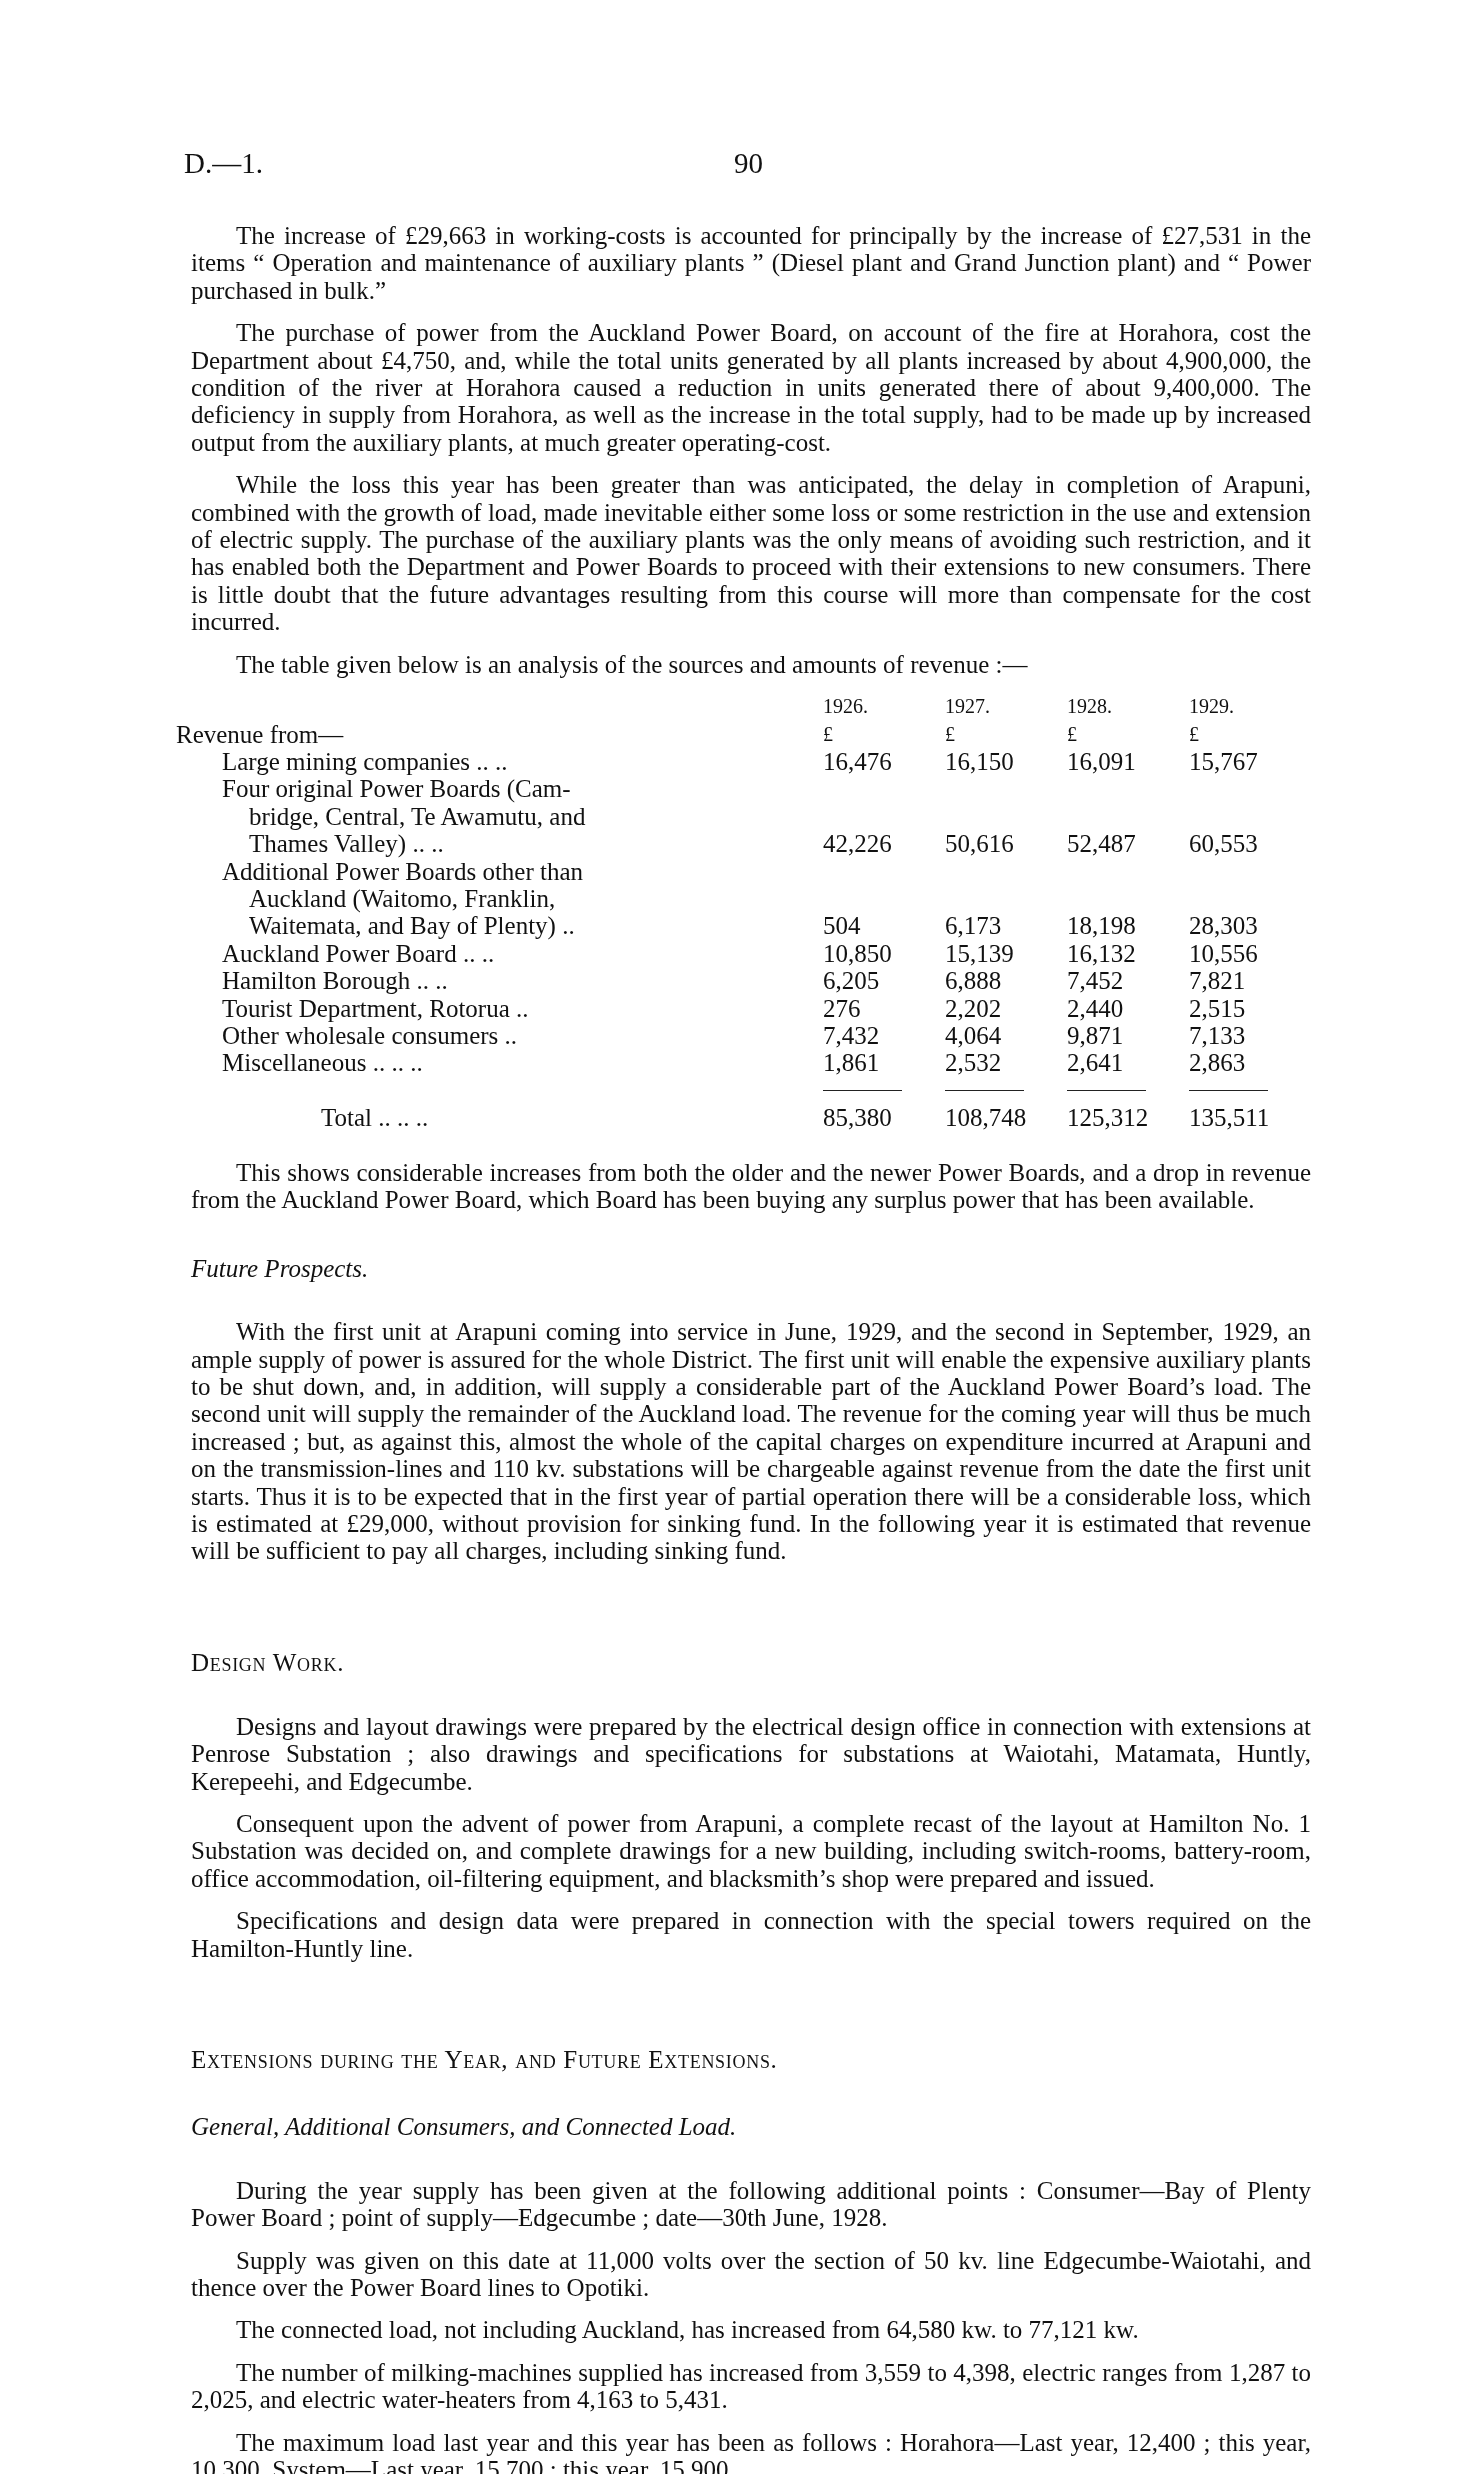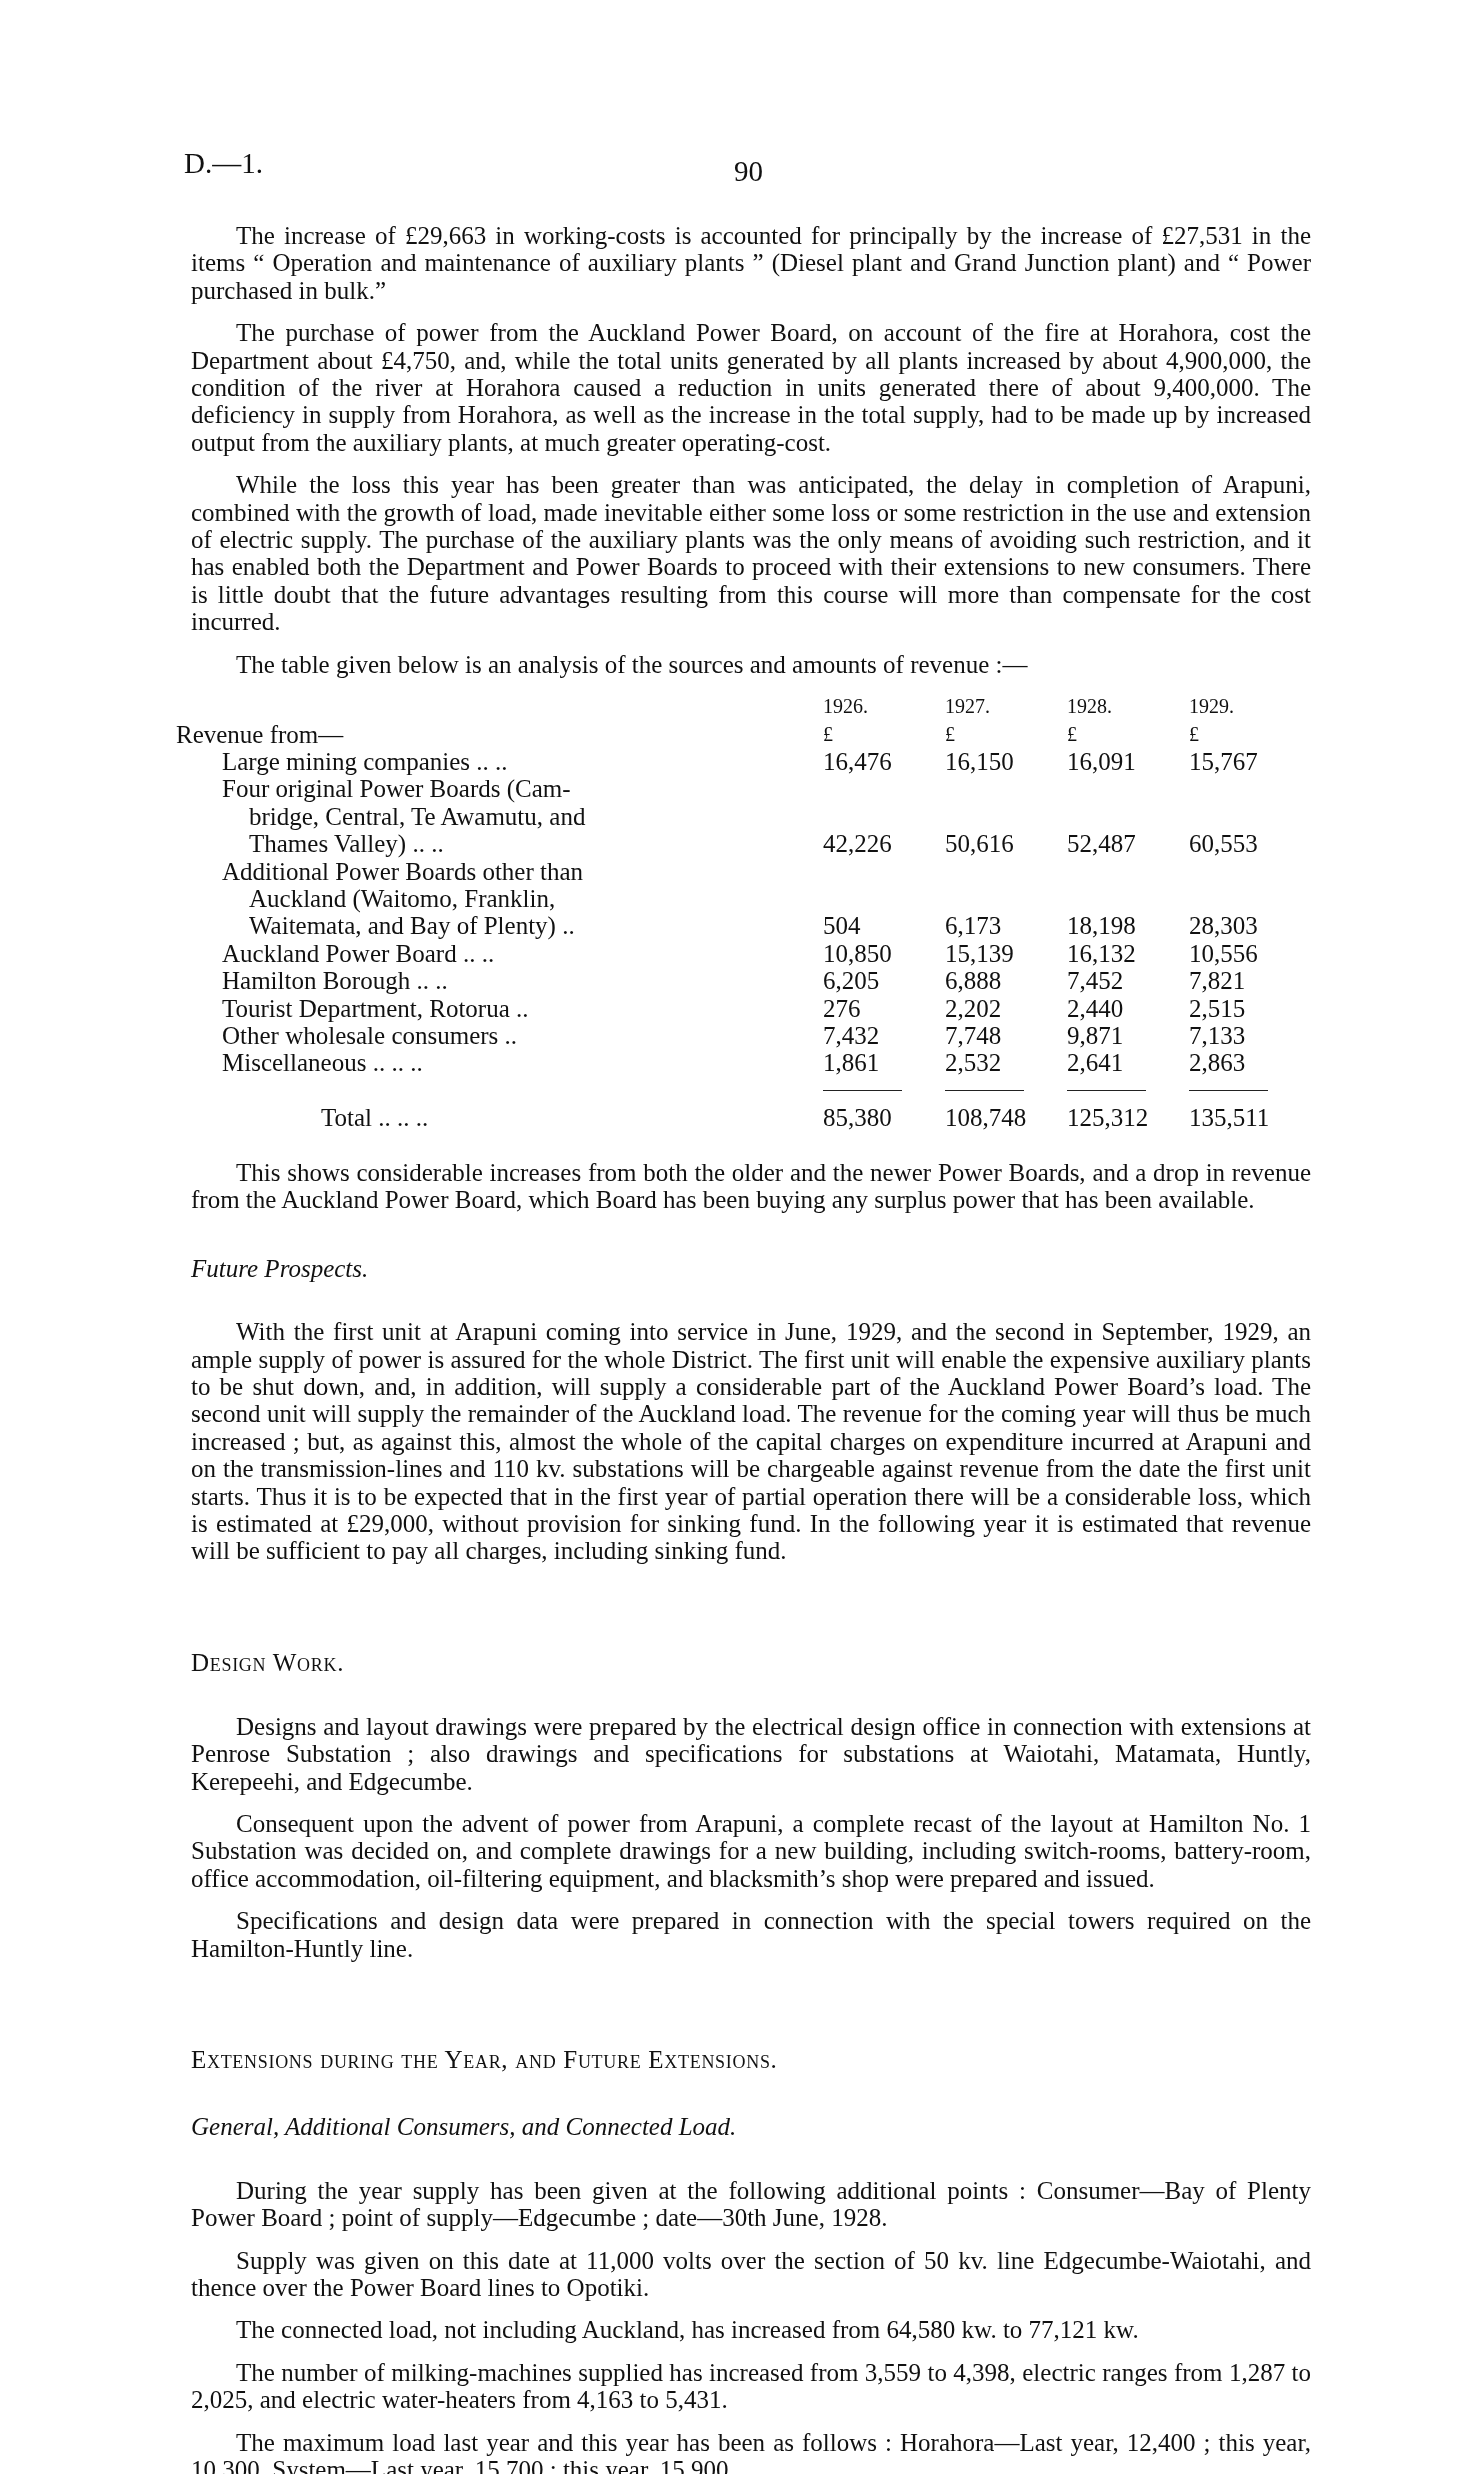--- a/index.html
+++ b/index.html
@@ -1,20 +1,20 @@
 <!DOCTYPE html>
 <html style="font-size:10.6px"><head>
 <meta charset="utf-8">
 <style>
   html, body { margin:0; padding:0; background:#ffffff; }
   body { width:1484px; height:2475px; position:relative; overflow:hidden; color:#111; font-family:"Liberation Serif","DejaVu Serif",serif; }
   .page { position:absolute; left:176px; top:0; width:1150px; }
   .hdr { position:absolute; top:147px; font-size:29px; }
   .hdr-left { left:8px; }
-  .hdr-num { left:558px;margin-top:8px; }
+  .hdr-num { left:558px; }
   .body { position:absolute; top:207px; left:0; width:1150px; font-size:25px; line-height:27.4px; }
   p { margin:15px; text-align:justify; text-indent:45px; }
   .tbl { margin:0; width:1150px; border-collapse:collapse; font-size:25px; line-height:27.4px; }
   .tbl td { padding:0; vertical-align:bottom; }
   .tbl .lbl { width:502px;margin-left:24px; }
   .tbl .num { width:122px; text-align:left; padding-right:0; }
   .tbl .sp { width:auto; }
   .yr { font-size:20px; text-align:right; }
   .ind1 { padding-left:46px !important; }
   .ind2 { padding-left:73px !important; text-indent:0; }
@@ -132,21 +132,21 @@
         <td class="lbl ind1">Tourist Department, Rotorua       ..</td>
         <td class="num">276</td>
         <td class="num">2,202</td>
         <td class="num">2,440</td>
         <td class="num">2,515</td>
         <td class="sp"></td>
       </tr>
       <tr>
         <td class="lbl ind1">Other wholesale consumers         ..</td>
         <td class="num">7,432</td>
-        <td class="num">7,748</td>
+        <td class="num">4,064</td>
         <td class="num">9,871</td>
         <td class="num">7,133</td>
         <td class="sp"></td>
       </tr>
       <tr>
         <td class="lbl ind1">Miscellaneous     ..      ..      ..</td>
         <td class="num">1,861</td>
         <td class="num">2,532</td>
         <td class="num">2,641</td>
         <td class="num">2,863</td>

